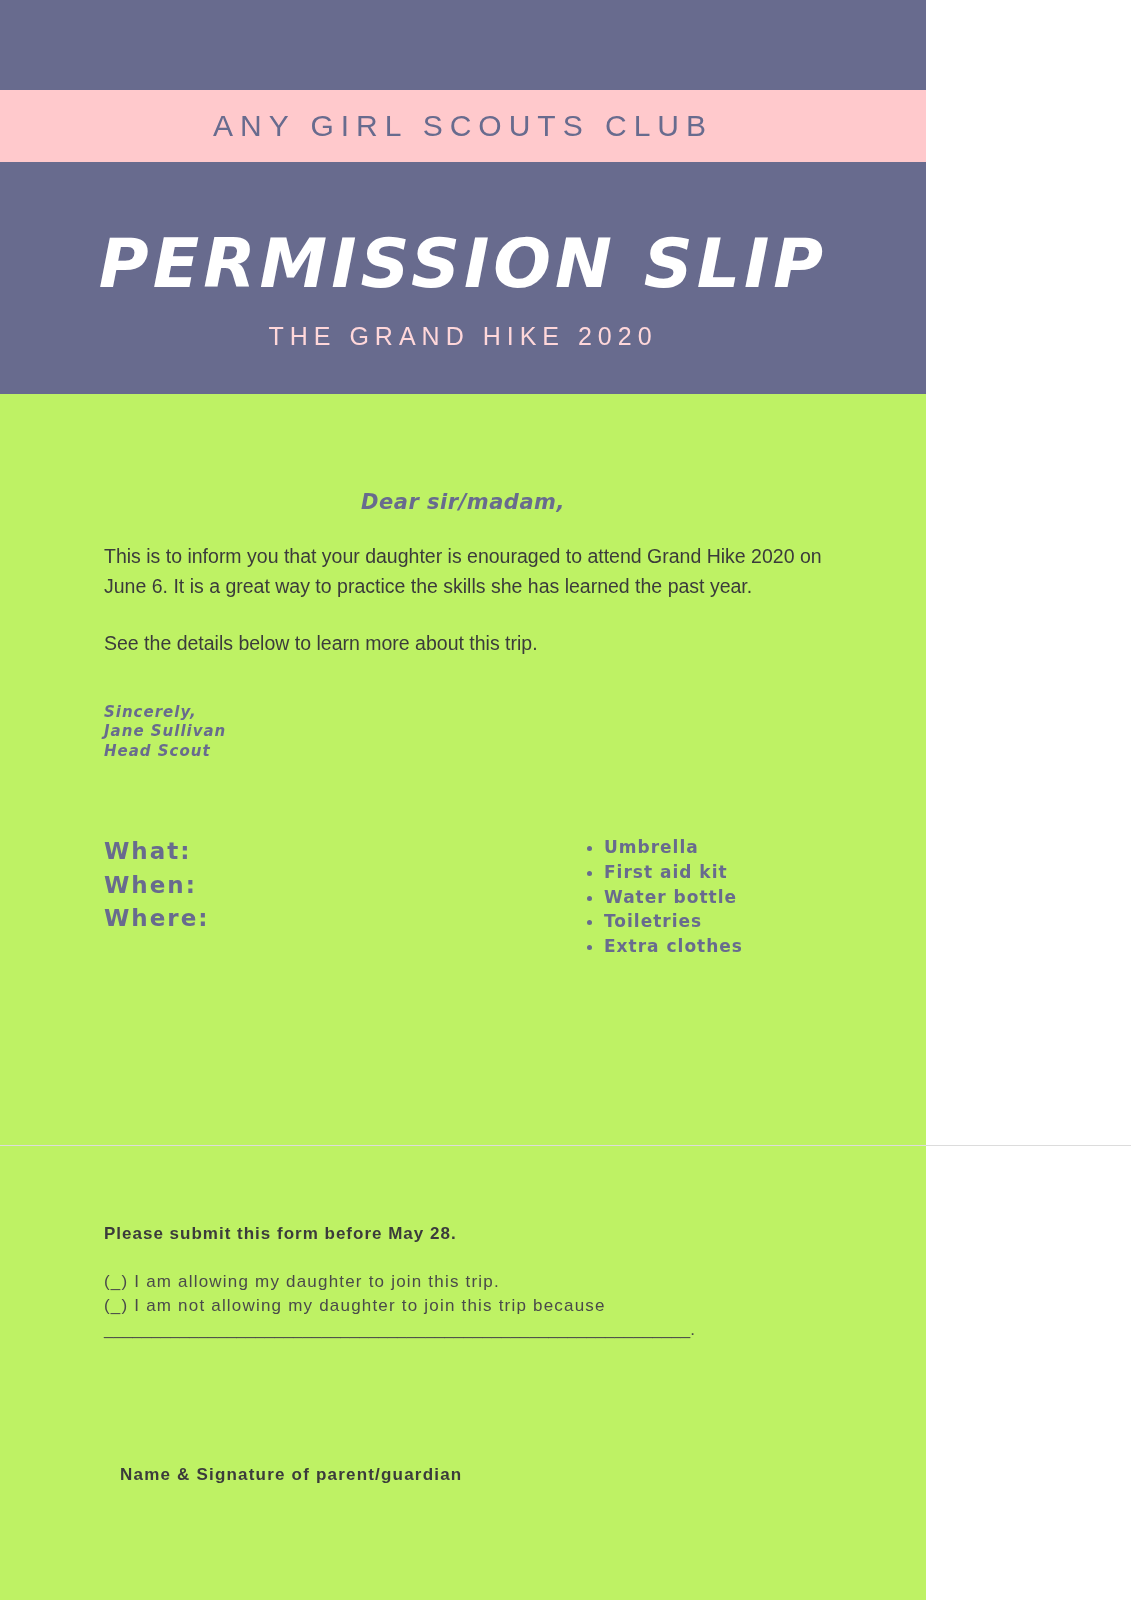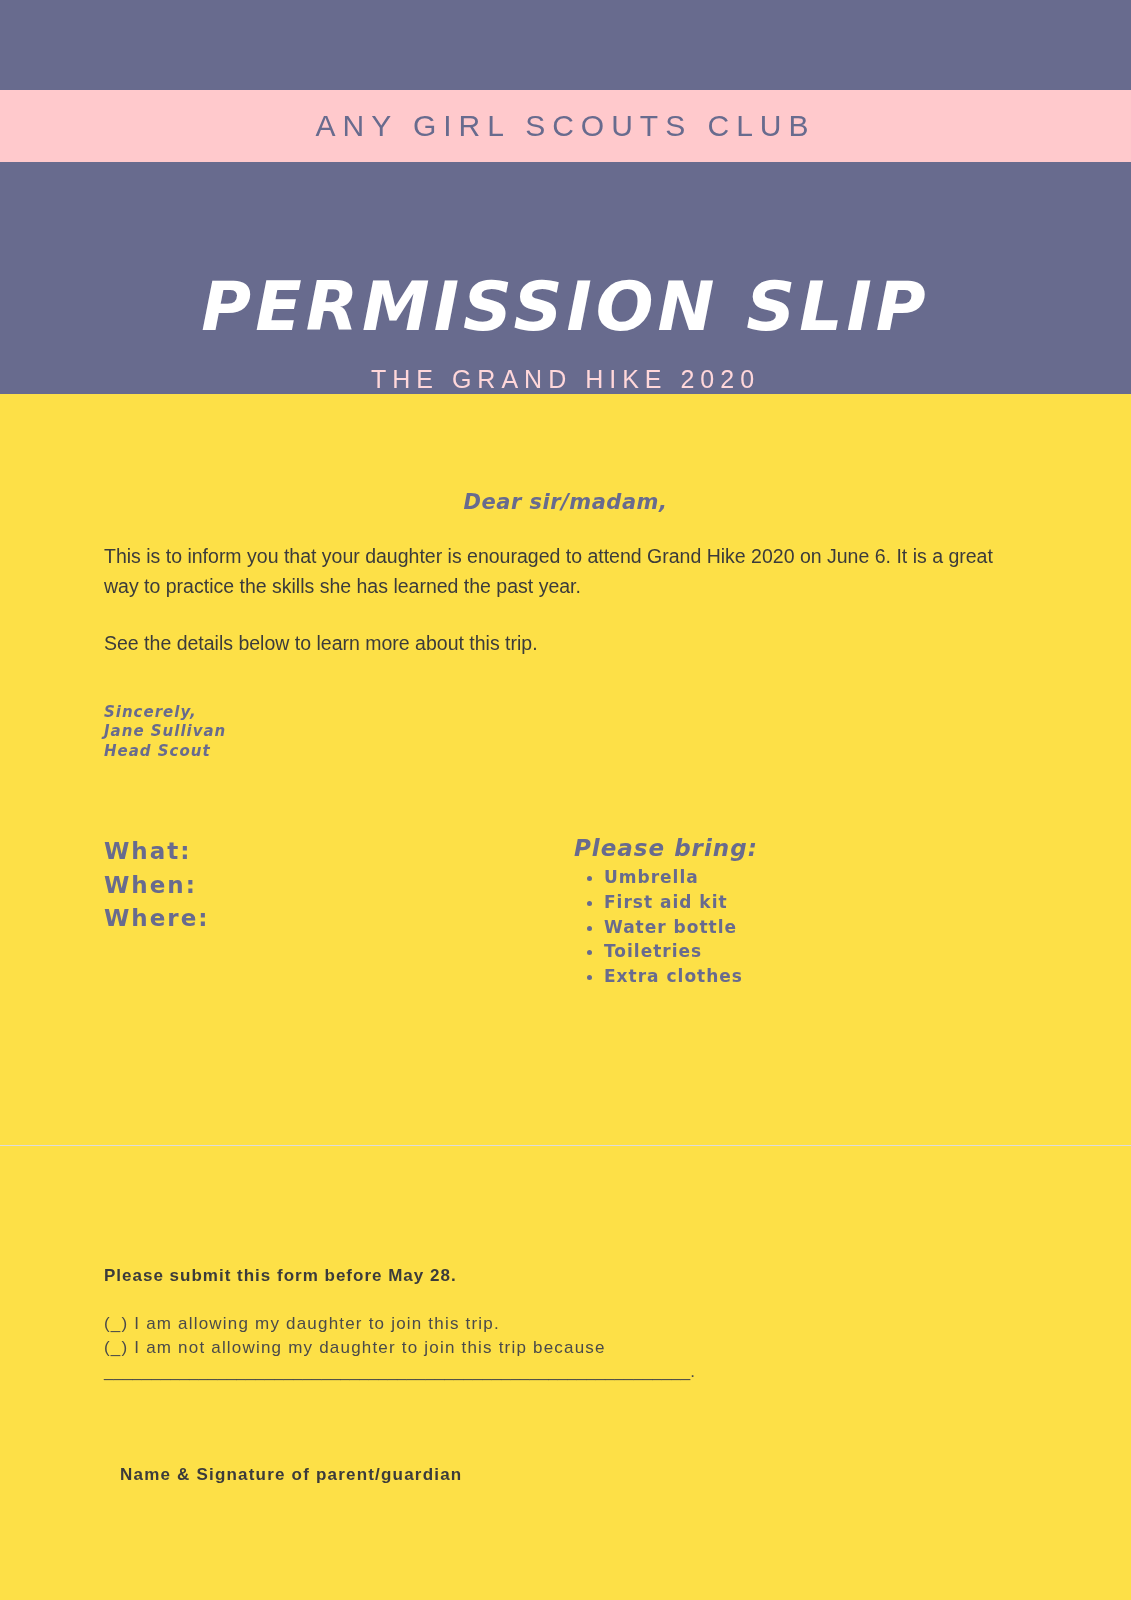--- a/index.html
+++ b/index.html
@@ -10,23 +10,23 @@
   body {
     width: 1131px;
     height: 1600px;
     background: #ffffff;
     font-family: "Liberation Sans", sans-serif;
     overflow: hidden;
   }
 
   .page {
     position: relative;
-    width: 1131px;
+    width: 926px;
     height: 1600px;
-    background: #fde047;
+    background: #bef264;
   }
 
   
   .header-top {
     height: 90px;
     background: #686b8e;
   }
   .header-band {
     height: 72px;
     background: #ffc9cc;
@@ -39,21 +39,21 @@
     font-size: 30px;
     letter-spacing: 7px;
     font-weight: 400;
   }
   .header-main {
     background: #686b8e;
     height: 232px;
     display: flex;
     flex-direction: column;
     align-items: center;
-    justify-content: flex-end;
+    justify-content: center;
     padding-top: 22px;
   }
   .doc-title {
     color: #ffffff;
     font-size: 68px;
     font-weight: bold;
     font-style: italic;
     letter-spacing: 4px;
     font-family: "DejaVu Sans", sans-serif;
     line-height: 1.1;
@@ -145,21 +145,21 @@
     top: 1145px;
     width: 1131px;
     height: 1px;
     background: #dcdcdc;
   }
 
   
   .footer-area {
     position: absolute;
     left: 104px;
-    top: 1266px;
+    top: 1224px;
     width: 940px;
   }
   .submit-note {
     color: #3b3b3b;
     font-weight: bold;
     font-size: 17px;
     letter-spacing: 1px;
   }
   .option-line {
     color: #4a4a4a;
@@ -216,21 +216,20 @@
       <div>Head Scout</div>
     </div>
 
     <div class="details">
       <div class="details-left">
         <div class="detail-label">What:</div>
         <div class="detail-label">When:</div>
         <div class="detail-label">Where:</div>
       </div>
       <div class="details-right">
-        <div class="bring-title">Please bring:</div>
         <ul class="bring-list">
           <li>Umbrella</li>
           <li>First aid kit</li>
           <li>Water bottle</li>
           <li>Toiletries</li>
           <li>Extra clothes</li>
         </ul>
       </div>
     </div>
   </div>

